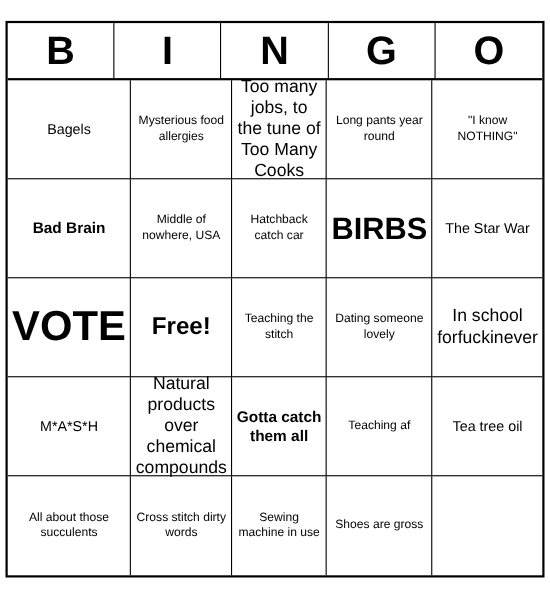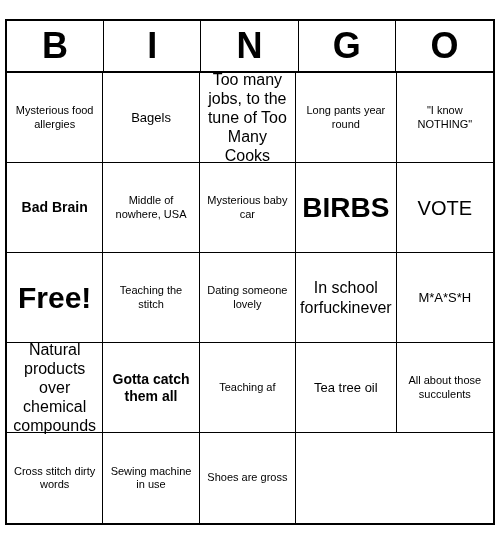--- a/index.html
+++ b/index.html
@@ -56,55 +56,56 @@
     }
     .bingo-cell.large-text {
       font-size: 14px;
       font-weight: bold;
     }
     .bingo-cell.xlarge-text {
       font-size: 28px;
       font-weight: bold;
     }
     .bingo-cell.free {
-      font-size: 30px;
+      font-size: 22px;
       font-weight: bold;
     }
     .bingo-cell.vote-text {
-      font-size: 20px;
-      font-weight: normal;
+      font-size: 38px;
+      font-weight: bold;
     }
     .bingo-cell.small-text {
       font-size: 11px;
     }
     .bingo-cell.xsmall-text {
       font-size: 16px;
     }
   </style>
 </head>
 <body>
 
 <div class="bingo-card">
   <div class="bingo-header">
   <div class="bingo-header-cell">B</div>
       <div class="bingo-header-cell">I</div>
       <div class="bingo-header-cell">N</div>
       <div class="bingo-header-cell">G</div>
       <div class="bingo-header-cell">O</div>
     </div>
   <div class="bingo-grid">
-  <div class="bingo-cell small-text">Mysterious food allergies</div>
-      <div class="bingo-cell">Bagels</div>
+  <div class="bingo-cell">Bagels</div>
+      <div class="bingo-cell small-text">Mysterious food allergies</div>
       <div class="bingo-cell xsmall-text">Too many jobs, to the tune of Too Many Cooks</div>
       <div class="bingo-cell small-text">Long pants year round</div>
       <div class="bingo-cell small-text">"I know NOTHING"</div>
       <div class="bingo-cell large-text">Bad Brain</div>
       <div class="bingo-cell small-text">Middle of nowhere, USA</div>
-      <div class="bingo-cell small-text">Mysterious baby car</div>
+      <div class="bingo-cell small-text">Hatchback catch car</div>
       <div class="bingo-cell xlarge-text">BIRBS</div>
+      <div class="bingo-cell">The Star War</div>
       <div class="bingo-cell vote-text">VOTE</div>
       <div class="bingo-cell free">Free!</div>
       <div class="bingo-cell small-text">Teaching the stitch</div>
       <div class="bingo-cell small-text">Dating someone lovely</div>
       <div class="bingo-cell xsmall-text">In school forfuckinever</div>
       <div class="bingo-cell">M*A*S*H</div>
       <div class="bingo-cell xsmall-text">Natural products over chemical compounds</div>
       <div class="bingo-cell large-text">Gotta catch them all</div>
       <div class="bingo-cell small-text">Teaching af</div>
       <div class="bingo-cell">Tea tree oil</div>

